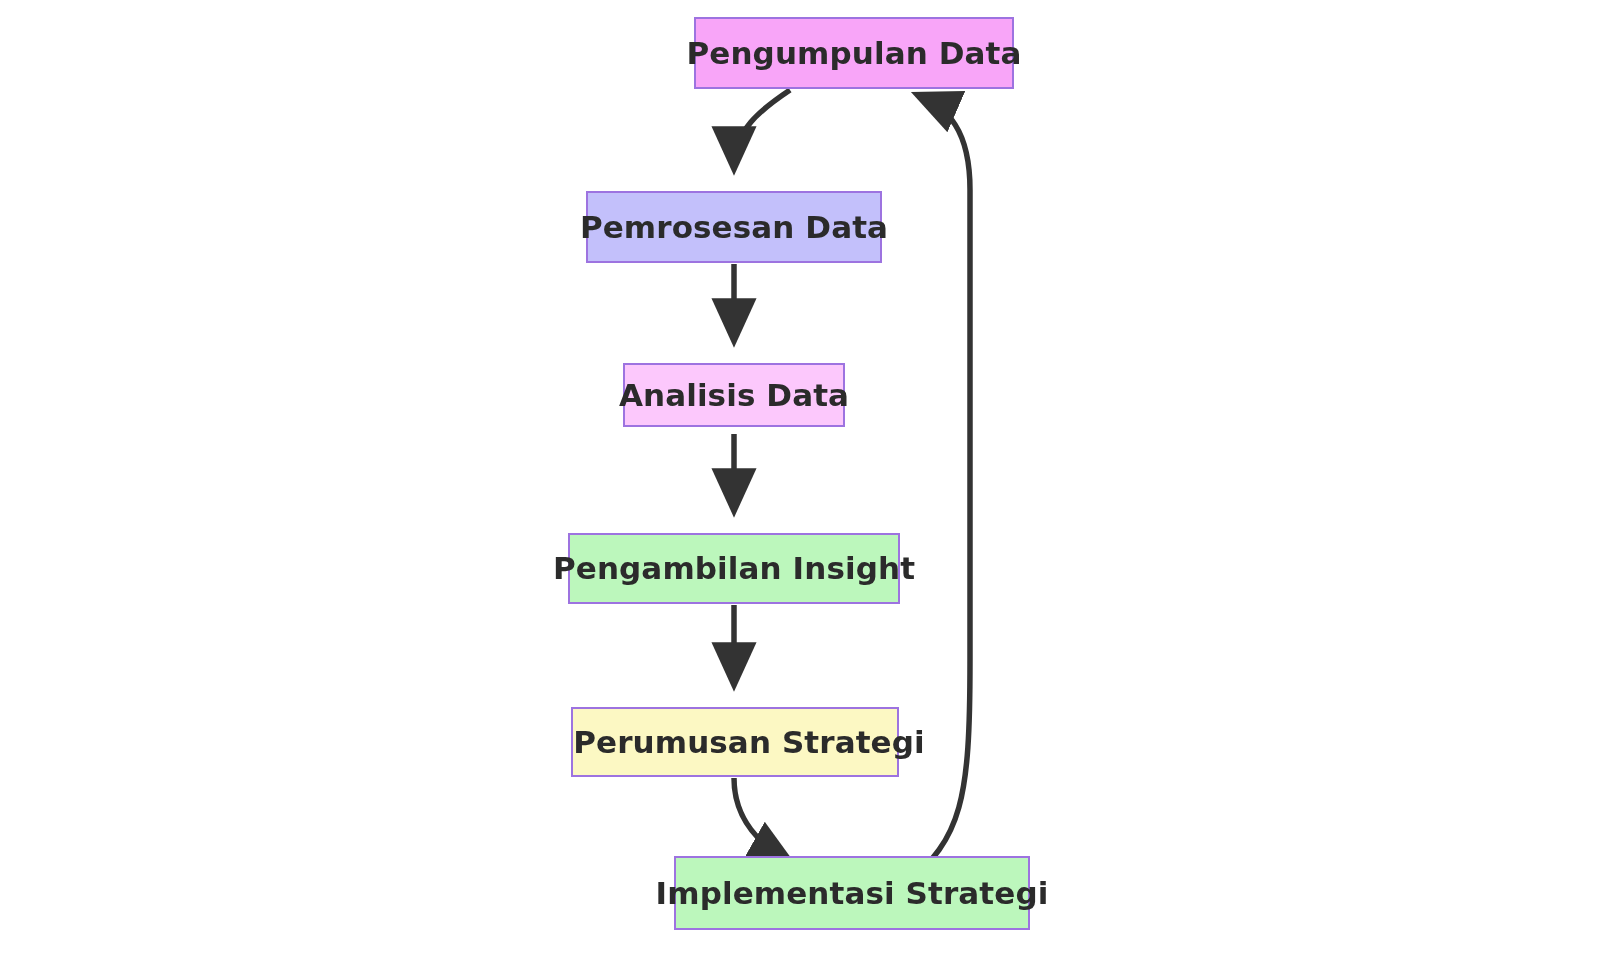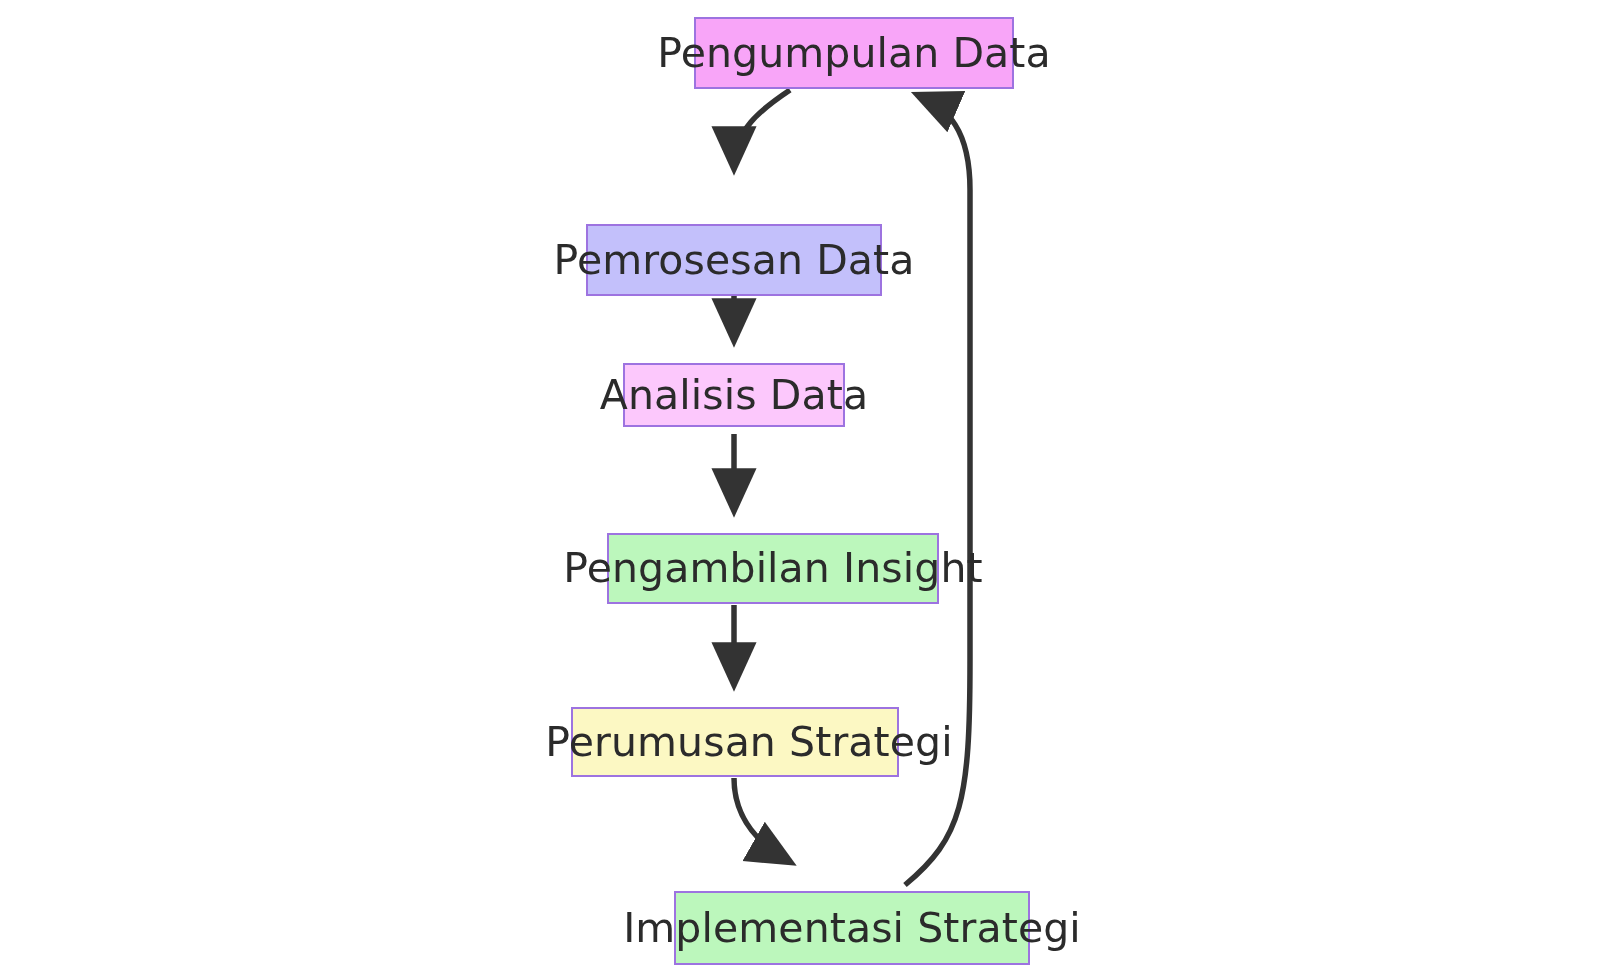--- a/index.html
+++ b/index.html
@@ -27,22 +27,22 @@
     pointer-events: none;
   }
   .node {
     position: absolute;
     box-sizing: border-box;
     border: 2px solid #9d73e0;
     display: flex;
     align-items: center;
     justify-content: center;
     color: #2b2b2b;
-    font-size: 41px;
-    font-weight: 400;
+    font-size: 31px;
+    font-weight: 700;
     line-height: 1;
     letter-spacing: 0.1px;
     white-space: nowrap;
   }
   .node-label {
     display: block;
     padding: 0 4px;
   }
 </style>
 </head>
@@ -67,33 +67,33 @@
 
     <path d="M 734,778 C 734,820 760,845 790,862" fill="none" stroke="#333333" stroke-width="5.5" marker-end="url(#arrowhead)"></path>
 
     <path d="M 905,885 C 962,838 970,800 970,660 L 970,190 C 970,130 948,108 918,95" fill="none" stroke="#333333" stroke-width="5.5" marker-end="url(#arrowhead)"></path>
   </svg>
 
   <div class="node" id="node-pengumpulan-data" style="left:694px; top:17px; width:320px; height:72px; background:#f8a5f8;">
     <span class="node-label">Pengumpulan Data</span>
   </div>
 
-  <div class="node" id="node-pemrosesan-data" style="left:586px; top:191px; width:296px; height:72px; background:#c3c0fb;margin-top:33px;">
+  <div class="node" id="node-pemrosesan-data" style="left:586px; top:191px; width:296px; height:72px; background:#c3c0fb;">
     <span class="node-label">Pemrosesan Data</span>
   </div>
 
   <div class="node" id="node-analisis-data" style="left:623px; top:363px; width:222px; height:64px; background:#fcc8fc;">
     <span class="node-label">Analisis Data</span>
   </div>
 
-  <div class="node" id="node-pengambilan-insight" style="left:568px; top:533px; width:332px; height:71px; background:#bcf7bc;margin-left:39px;">
+  <div class="node" id="node-pengambilan-insight" style="left:568px; top:533px; width:332px; height:71px; background:#bcf7bc;">
     <span class="node-label">Pengambilan Insight</span>
   </div>
 
   <div class="node" id="node-perumusan-strategi" style="left:571px; top:707px; width:328px; height:70px; background:#fcf8c3;padding-left:28px;">
     <span class="node-label">Perumusan Strategi</span>
   </div>
 
-  <div class="node" id="node-implementasi-strategi" style="left:674px; top:891px; width:356px; height:74px; background:#bcf7bc;">
+  <div class="node" id="node-implementasi-strategi" style="left:674px; top:856px; width:356px; height:74px; background:#bcf7bc;">
     <span class="node-label">Implementasi Strategi</span>
   </div>
 
 </div>
 
 </body></html>

